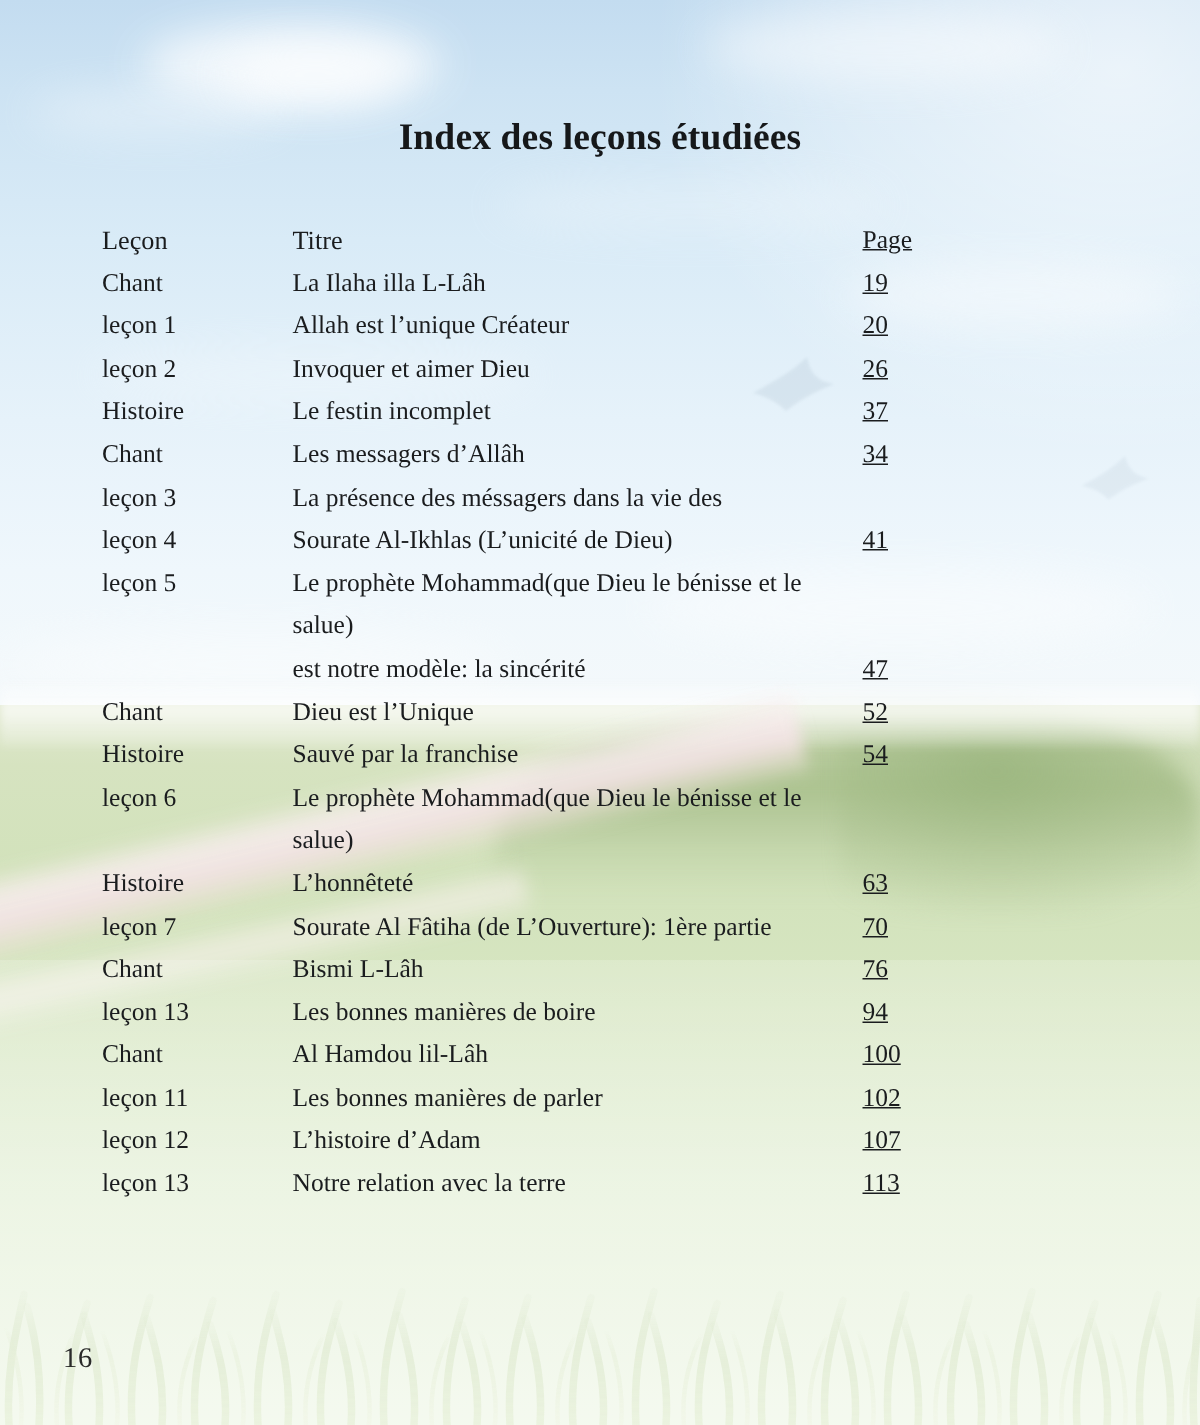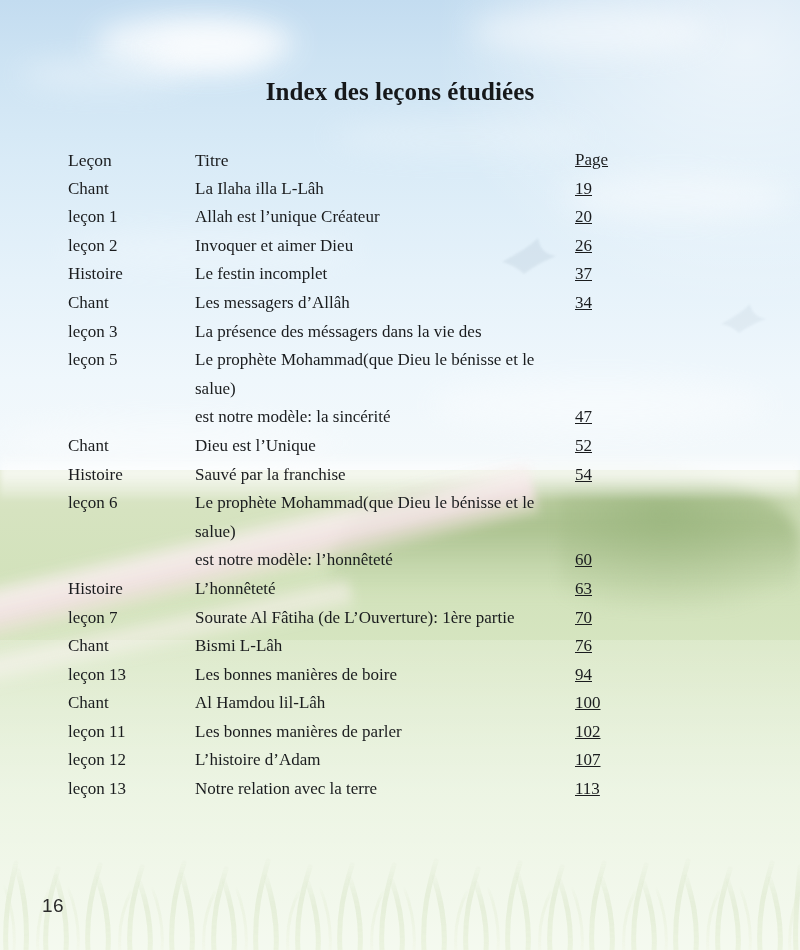--- a/index.html
+++ b/index.html
@@ -212,21 +212,21 @@
     padding-right: 0px;
     text-decoration: underline;
   }
   th.h-page { text-align: right; }
   tr.row-cont td { }
 
   .folio {
     position: absolute;
     left: 42px;
     top: 895px;
-    font-family: Liberation Sans, sans-serif;
+    font-family: Liberation Serif, serif;
     font-size: 19px;
     color: #2b2b2b;
     letter-spacing: 0.5px;
   }
 </style>
 </head>
 <body>
 
 <div id="page">
 
@@ -376,20 +376,25 @@
             <td class="cell-lecon">Chant</td>
             <td class="cell-titre">Les messagers d’Allâh</td>
             <td class="cell-page">34</td>
           </tr>
           <tr>
             <td class="cell-lecon">leçon 3</td>
             <td class="cell-titre">La présence des méssagers dans la vie des</td>
             <td class="cell-page"></td>
           </tr>
           <tr>
+            <td class="cell-lecon">leçon 4</td>
+            <td class="cell-titre">Sourate Al-Ikhlas (L’unicité de Dieu)</td>
+            <td class="cell-page">41</td>
+          </tr>
+          <tr>
             <td class="cell-lecon">leçon 5</td>
             <td class="cell-titre">Le prophète Mohammad(que Dieu le bénisse et le salue)</td>
             <td class="cell-page"></td>
           </tr>
           <tr class="row-cont">
             <td></td>
             <td class="cell-titre">est notre modèle: la sincérité</td>
             <td class="cell-page">47</td>
           </tr>
           <tr>
@@ -400,25 +405,20 @@
           <tr>
             <td class="cell-lecon">Histoire</td>
             <td class="cell-titre">Sauvé par la franchise</td>
             <td class="cell-page">54</td>
           </tr>
           <tr>
             <td class="cell-lecon">leçon 6</td>
             <td class="cell-titre">Le prophète Mohammad(que Dieu le bénisse et le salue)</td>
             <td class="cell-page"></td>
           </tr>
-          <tr class="row-cont">
-            <td></td>
-            <td class="cell-titre">est notre modèle: l’honnêteté</td>
-            <td class="cell-page">60</td>
-          </tr>
           <tr>
             <td class="cell-lecon">Histoire</td>
             <td class="cell-titre">L’honnêteté</td>
             <td class="cell-page">63</td>
           </tr>
           <tr>
             <td class="cell-lecon">leçon 7</td>
             <td class="cell-titre">Sourate Al Fâtiha (de L’Ouverture): 1ère partie</td>
             <td class="cell-page">70</td>
           </tr>

